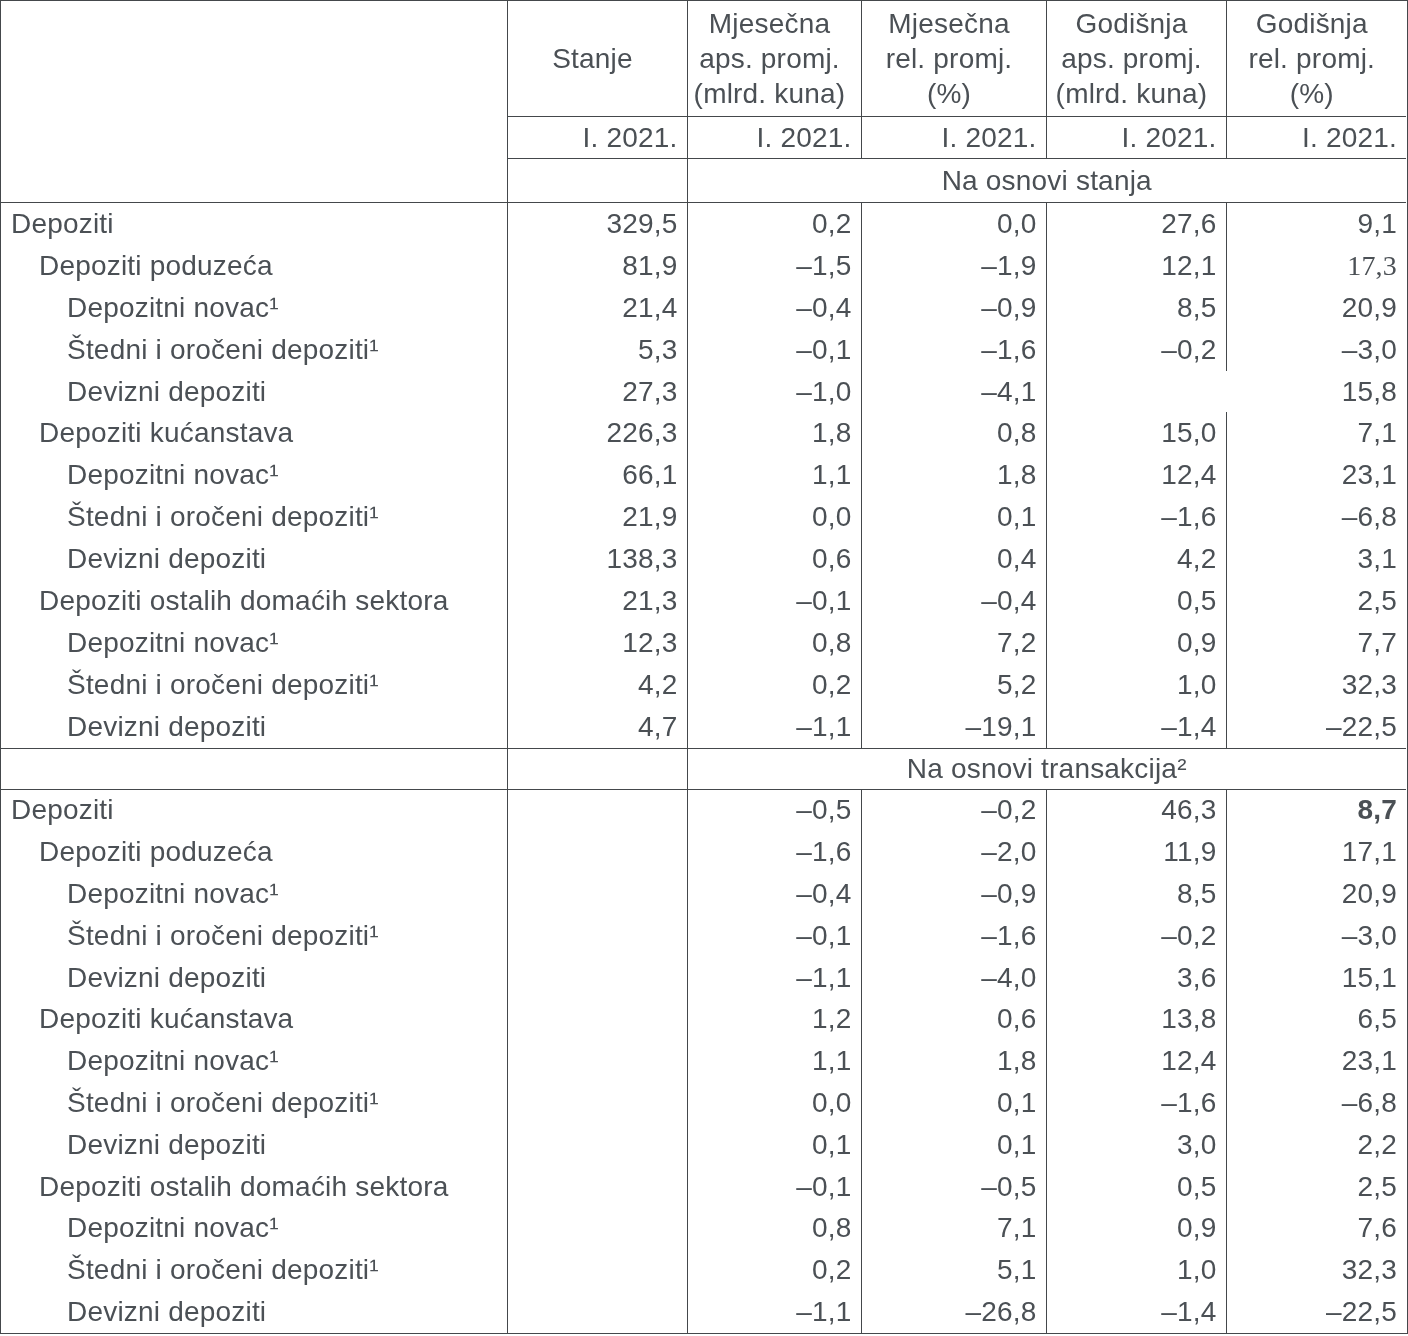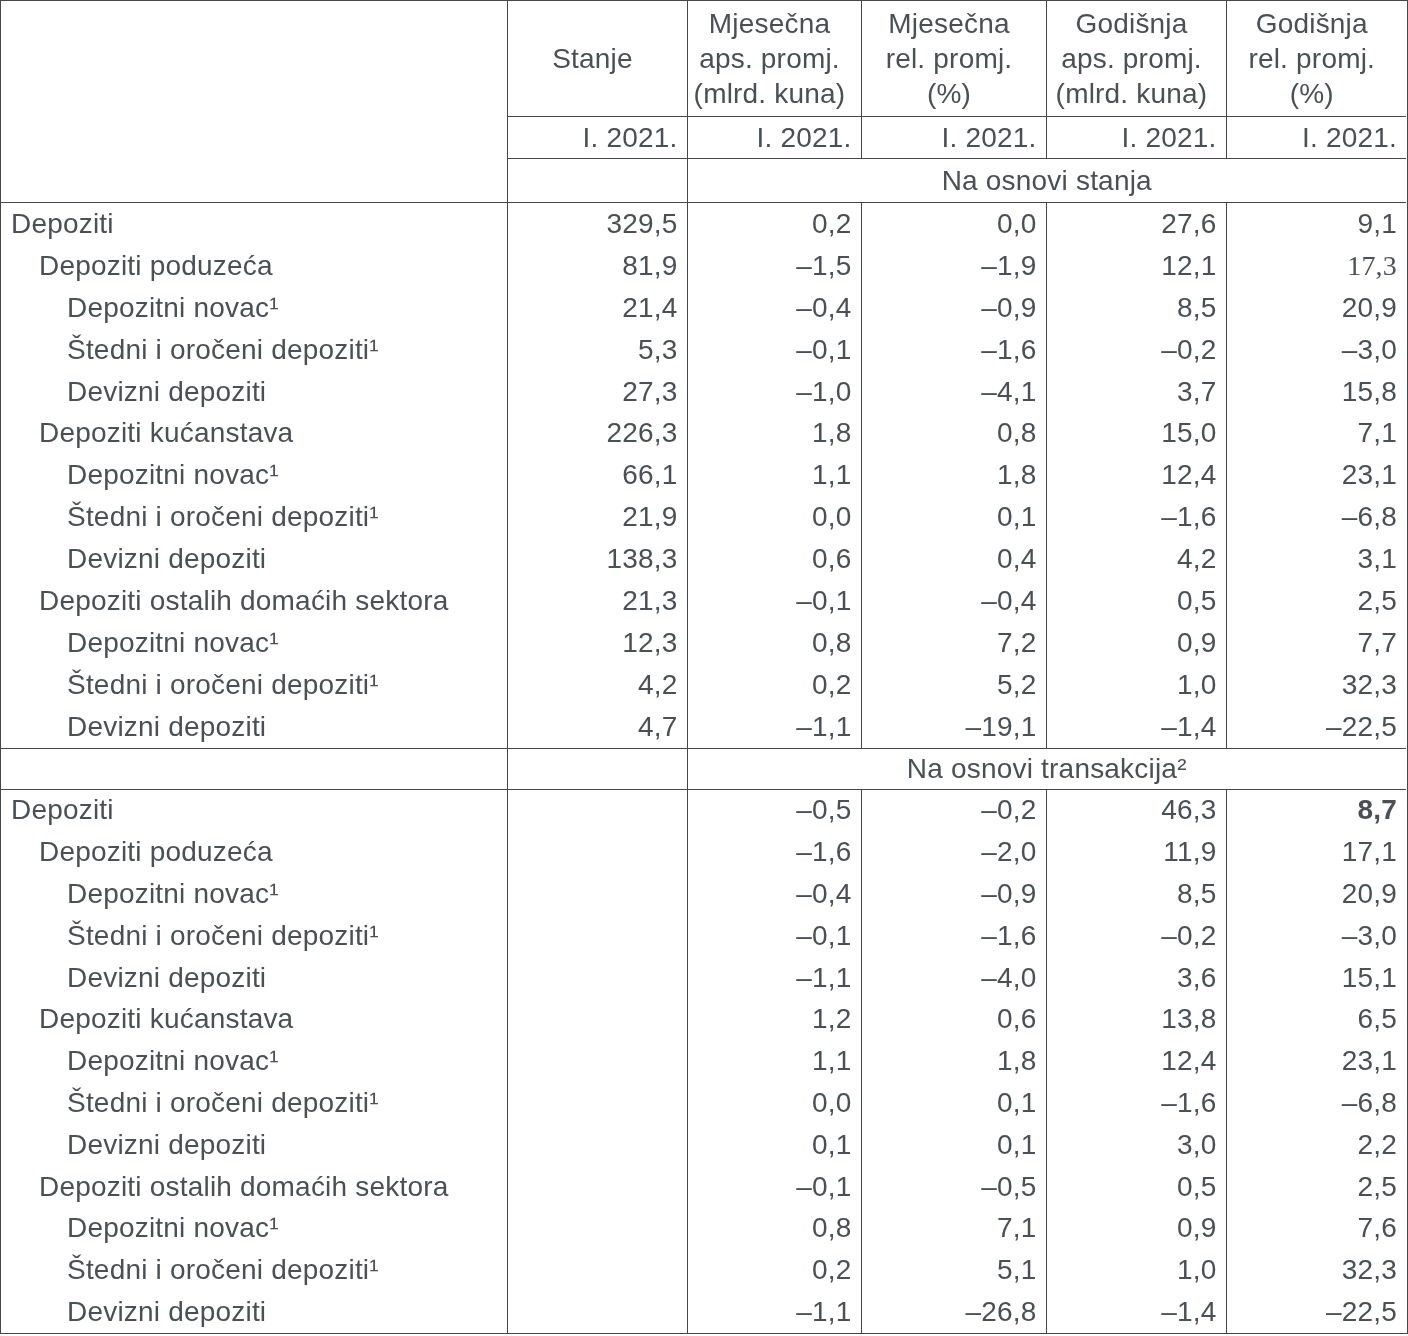--- a/index.html
+++ b/index.html
@@ -91,21 +91,20 @@
       <div class="cell label vline" style="grid-area: 7 / 1; padding-left: 66px;">Štedni i oročeni depoziti¹</div>
       <div class="cell num vline" style="grid-area: 7 / 2;">5,3</div>
       <div class="cell num vline" style="grid-area: 7 / 3;">–0,1</div>
       <div class="cell num vline" style="grid-area: 7 / 4;">–1,6</div>
       <div class="cell num vline" style="grid-area: 7 / 5;">–0,2</div>
       <div class="cell num" style="grid-area: 7 / 6;">–3,0</div>
       <div class="cell label vline" style="grid-area: 8 / 1; padding-left: 66px;">Devizni depoziti</div>
       <div class="cell num vline" style="grid-area: 8 / 2;">27,3</div>
       <div class="cell num vline" style="grid-area: 8 / 3;">–1,0</div>
       <div class="cell num vline" style="grid-area: 8 / 4;">–4,1</div>
-      <div class="cell num vline" style="grid-area: 8 / 5;">3,7</div>
       <div class="cell num" style="grid-area: 8 / 6;">15,8</div>
       <div class="cell label vline" style="grid-area: 9 / 1; padding-left: 38px;">Depoziti kućanstava</div>
       <div class="cell num vline" style="grid-area: 9 / 2;">226,3</div>
       <div class="cell num vline" style="grid-area: 9 / 3;">1,8</div>
       <div class="cell num vline" style="grid-area: 9 / 4;">0,8</div>
       <div class="cell num vline" style="grid-area: 9 / 5;">15,0</div>
       <div class="cell num" style="grid-area: 9 / 6;">7,1</div>
       <div class="cell label vline" style="grid-area: 10 / 1; padding-left: 66px;">Depozitni novac¹</div>
       <div class="cell num vline" style="grid-area: 10 / 2;">66,1</div>
       <div class="cell num vline" style="grid-area: 10 / 3;">1,1</div>

